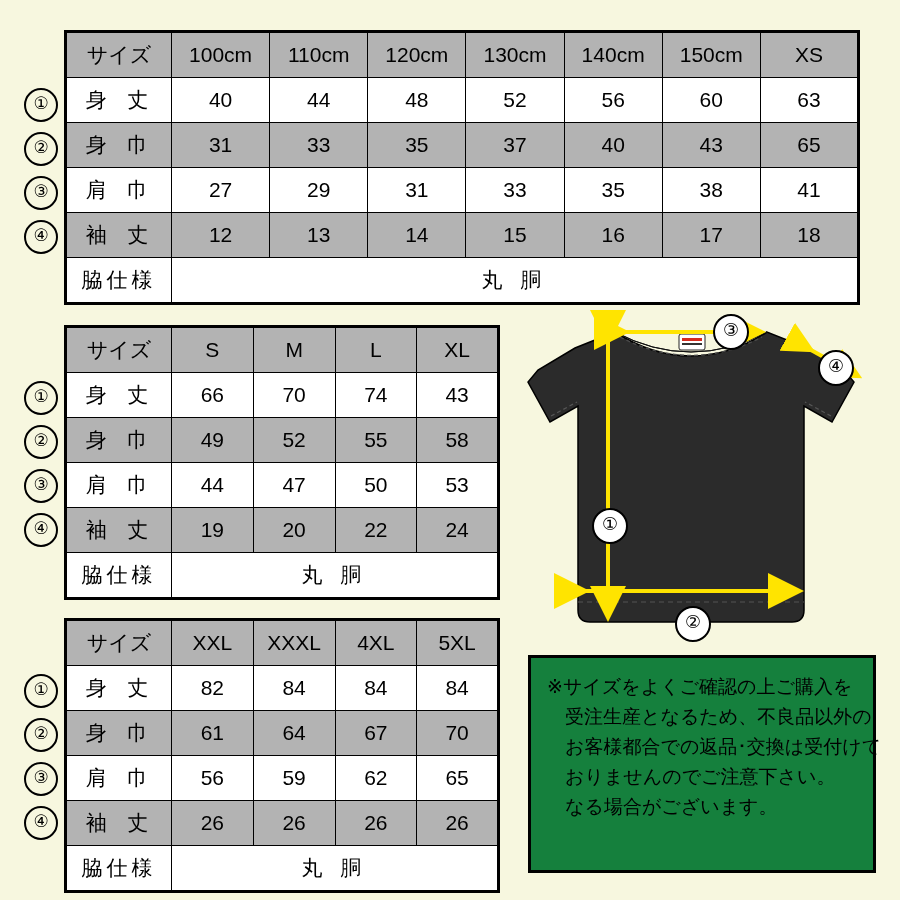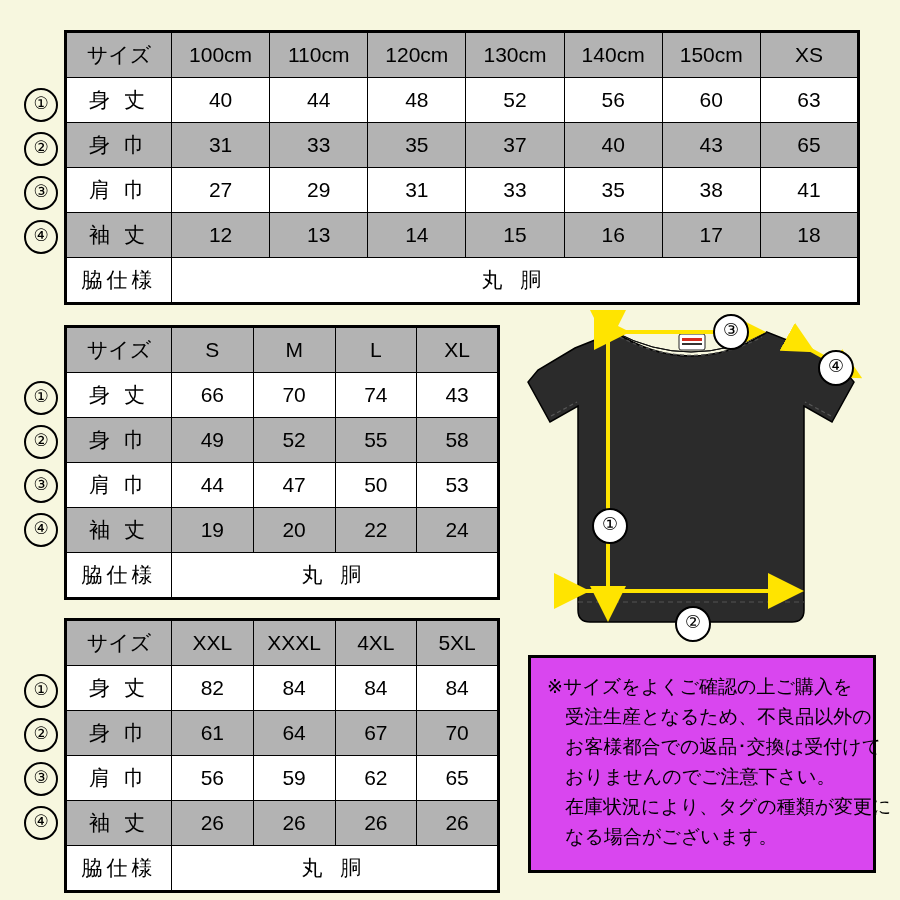--- a/index.html
+++ b/index.html
@@ -43,20 +43,21 @@
     font-size: 21px;
   }
   table.size-table td.shade {
     background: #b3b3b3;
     margin-top: 8px;
   }
   td.label-cell {
     letter-spacing: 4px;
     padding-left: 6px;
     font-size: 21px;
+    font-family: Liberation Mono, monospace;
   }
   td.wide-row {
     letter-spacing: 6px;
   }
 
   
   .rownum {
     position: absolute;
     left: 24px;
     width: 30px;
@@ -91,21 +92,21 @@
   }
 
   
   .note-box {
     position: absolute;
     left: 528px;
     top: 655px;
     width: 348px;
     height: 218px;
     border: 3px solid #000;
-    background: #d946ef;
+    background: #15803d;
     box-sizing: border-box;
     padding: 14px 16px 10px 16px;
   }
   .note-line {
     font-size: 19px;
     line-height: 30px;
     white-space: nowrap;
   }
   .note-line.indent { padding-left: 18px; }
 
@@ -332,17 +333,16 @@
     <div class="circ-label" style="left:298px; top:40px;">④</div>
     <div class="circ-label" style="left:72px;  top:198px;">①</div>
     <div class="circ-label" style="left:155px; top:296px;">②</div>
   </div>
 
   <div class="note-box">
     <div class="note-line">※サイズをよくご確認の上ご購入を</div>
     <div class="note-line indent">受注生産となるため、不良品以外の</div>
     <div class="note-line indent">お客様都合での返品･交換は受付けて</div>
     <div class="note-line indent">おりませんのでご注意下さい。</div>
-    <div class="note-line indent">在庫状況により、タグの種類が変更に</div>
     <div class="note-line indent">なる場合がございます。</div>
   </div>
 
 </div>
 
 </body></html>

